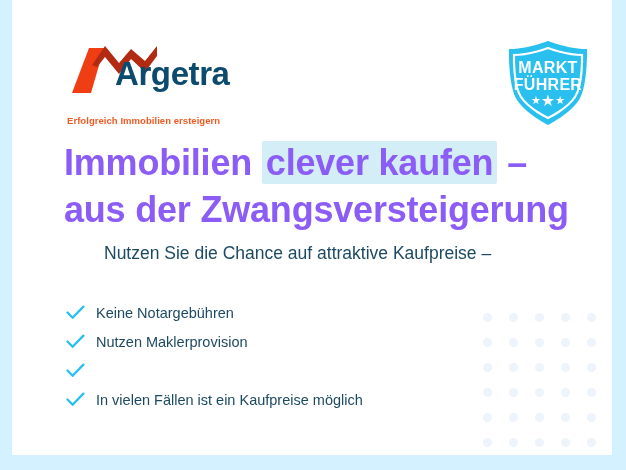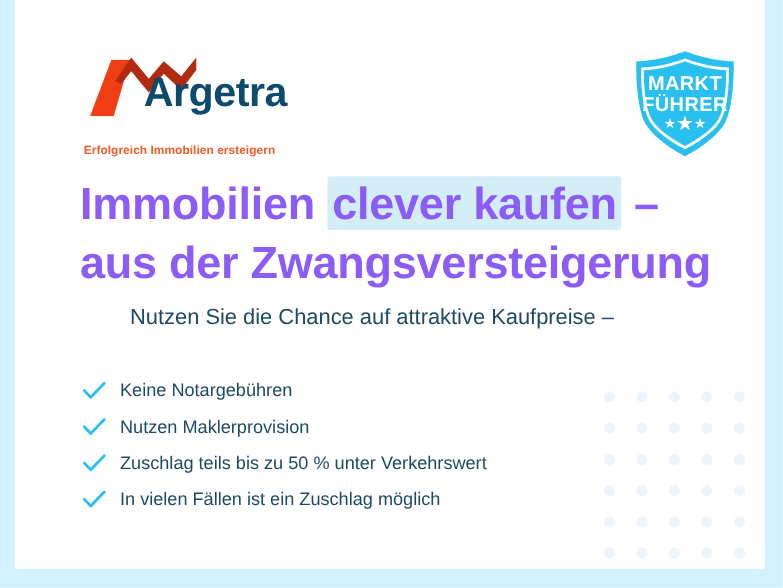--- a/index.html
+++ b/index.html
@@ -271,26 +271,25 @@
             </svg>
         </span>
         <span class="label">Nutzen Maklerprovision</span>
       </li>
       <li class="benefit">
         <span class="check">
           <svg width="19" height="15" viewBox="0 0 19 15" aria-hidden="true">
               <path d="M1.5 7.5 L6.6 12.8 L17.4 1.6" fill="none" stroke="#29c0f0" stroke-width="2.3" stroke-linecap="round" stroke-linejoin="round"></path>
             </svg>
         </span>
-        <span class="label">Zuschlag teils bis zu 50 % unter Verkehrswert</span>
-      </li>
-      <li class="benefit">
-        <span class="check">
-          <svg width="19" height="15" viewBox="0 0 19 15" aria-hidden="true">
-              <path d="M1.5 7.5 L6.6 12.8 L17.4 1.6" fill="none" stroke="#29c0f0" stroke-width="2.3" stroke-linecap="round" stroke-linejoin="round"></path>
-            </svg>
-        </span>
-        <span class="label">In vielen Fällen ist ein Zuschlag möglich</span>
+      </li>
+      <li class="benefit">
+        <span class="check">
+          <svg width="19" height="15" viewBox="0 0 19 15" aria-hidden="true">
+              <path d="M1.5 7.5 L6.6 12.8 L17.4 1.6" fill="none" stroke="#29c0f0" stroke-width="2.3" stroke-linecap="round" stroke-linejoin="round"></path>
+            </svg>
+        </span>
+        <span class="label">In vielen Fällen ist ein Kaufpreise möglich</span>
       </li>
     </ul>
 
   </div>
 </div>
 
 </body></html>

